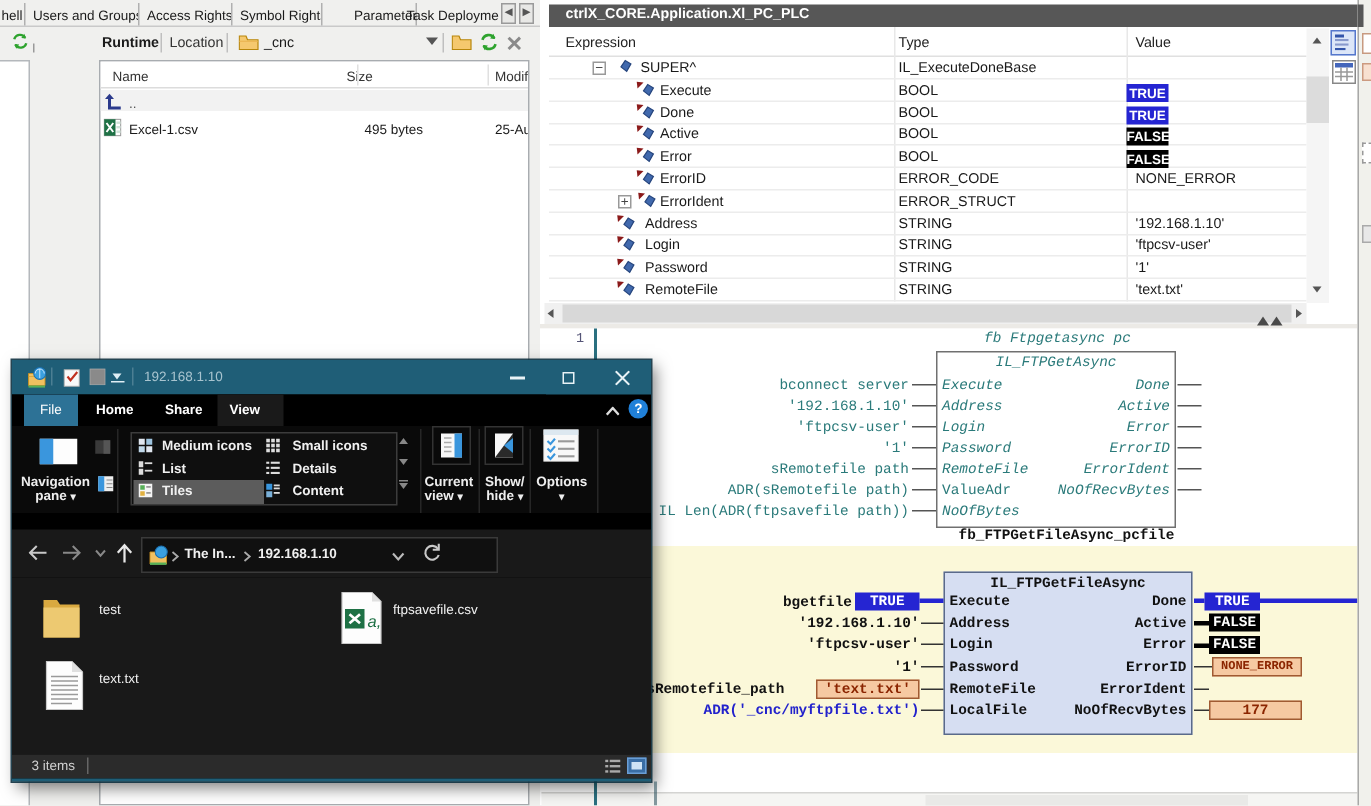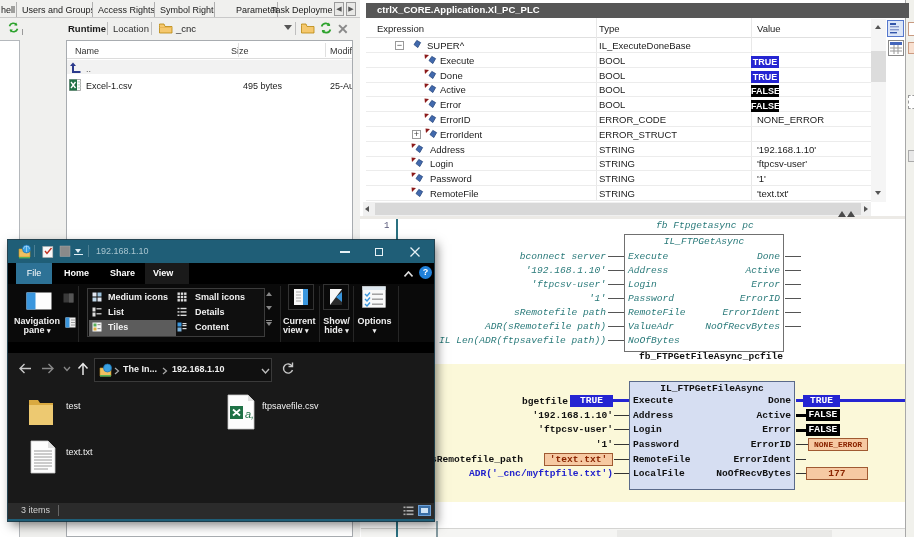--- a/index.html
+++ b/index.html
@@ -3,21 +3,21 @@
 <meta charset="utf-8">
 <style>
   * { margin:0; padding:0; box-sizing:border-box; }
   html,body { width:914px; height:537px; overflow:hidden; }
   body { font-family:"Liberation Sans",sans-serif; background:#f0f0ee; position:relative; }
   .abs { position:absolute; }
   .row { position:absolute; left:6px; width:505px; height:15px; border-bottom:1px solid #ececec; }
   .row .dm { position:absolute; top:1px; }
   .exp { position:absolute; top:3px; width:9px; height:9px; border:1px solid #999; background:#fff; font-size:9px; line-height:7px; text-align:center; color:#444; }
   .vbox { position:absolute; left:385px; top:3px; width:28px; height:12px; color:#fff; font-weight:bold; font-size:9px; text-align:center; line-height:12px; }
-  .op1 { right:299px; text-align:left; font-style:italic; white-space:nowrap; }
+  .op1 { right:299px; text-align:left; white-space:nowrap; }
   .op2 { right:292px; text-align:right; font-weight:bold; color:#111; white-space:nowrap; }
   .p2 { font-weight:bold; color:#111; }
   .stub { position:absolute; width:16px; height:1px; background:#555; }
   .stub2 { position:absolute; width:15px; height:1px; background:#333; }
   .lbl { font-weight:bold; color:#f0f0f0; font-size:9px; }
 </style>
 </head>
 <body>
 
 <div class="abs" id="tabbar" style="left:0;top:0;width:360px;height:18px;background:#f0f0ee;border-bottom:1px solid #c9c9c9;font-size:9px;color:#1a1a1a;white-space:nowrap;">
@@ -258,21 +258,21 @@
 
   <div class="abs" style="left:296px;top:1px;font-style:italic;">fb Ftpgetasync pc</div>
   <div class="abs" style="left:264px;top:15px;width:160px;height:118px;border:1px solid #707070;background:#fff;"></div>
   <div class="abs" style="left:264px;top:17px;width:160px;text-align:center;font-style:italic;">IL_FTPGetAsync</div>
 
   <div class="abs" style="left:268px;top:32px;font-style:italic;">Execute</div>
   <div class="abs" style="left:268px;top:46px;font-style:italic;">Address</div>
   <div class="abs" style="left:268px;top:60px;font-style:italic;">Login</div>
   <div class="abs" style="left:268px;top:74px;font-style:italic;">Password</div>
   <div class="abs" style="left:268px;top:88px;font-style:italic;">RemoteFile</div>
-  <div class="abs" style="left:268px;top:102px;font-style:italic;">ValueAdr</div>
+  <div class="abs" style="left:268px;top:102px;">ValueAdr</div>
   <div class="abs" style="left:268px;top:116px;font-style:italic;">NoOfBytes</div>
 
   <div class="abs" style="left:264px;top:32px;width:156px;text-align:right;font-style:italic;">Done</div>
   <div class="abs" style="left:264px;top:46px;width:156px;text-align:right;font-style:italic;">Active</div>
   <div class="abs" style="left:264px;top:60px;width:156px;text-align:right;font-style:italic;">Error</div>
   <div class="abs" style="left:264px;top:74px;width:156px;text-align:right;font-style:italic;">ErrorID</div>
   <div class="abs" style="left:264px;top:88px;width:156px;text-align:right;font-style:italic;">ErrorIdent</div>
   <div class="abs" style="left:264px;top:102px;width:156px;text-align:right;font-style:italic;">NoOfRecvBytes</div>
 
   <div class="abs op1" style="top:32px;">bconnect server</div>
@@ -516,21 +516,21 @@
       </svg>
     <svg class="abs" style="left:33px;top:10px;" width="13" height="11" viewBox="0 0 13 11">
         <path d="M1 5.5 L11.5 5.5 M7.5 1 L12 5.5 L7.5 10" stroke="#888" stroke-width="1.4" fill="none"></path>
       </svg>
     <svg class="abs" style="left:55px;top:13px;" width="8" height="6" viewBox="0 0 8 6">
         <path d="M1 1 L4 4.5 L7 1" stroke="#888" stroke-width="1.3" fill="none"></path>
       </svg>
     <svg class="abs" style="left:69px;top:9px;" width="12" height="14" viewBox="0 0 12 14">
         <path d="M6 13 L6 2 M1.5 6.5 L6 1.5 L10.5 6.5" stroke="#e8e8e8" stroke-width="1.5" fill="none"></path>
       </svg>
-    <div class="abs" style="left:86px;top:5px;width:178px;height:24px;background:#101010;border:1px solid #3a3a3a;">
+    <div class="abs" style="left:86px;top:5px;width:238px;height:24px;background:#101010;border:1px solid #3a3a3a;">
       <svg class="abs" style="left:4px;top:4px;" width="13" height="15" viewBox="0 0 13 15">
         <path d="M1 5 L1 13 L12 13 L12 6.5 L6.5 6.5 L5.5 5 Z" fill="#f0c060" stroke="#c89020" stroke-width="0.6"></path>
         <circle cx="8.5" cy="5" r="4" fill="#3aa0e0" stroke="#1a70b0" stroke-width="0.7"></circle>
         <rect x="1" y="12" width="11" height="1.6" fill="#58b058"></rect>
       </svg>
       <svg class="abs" style="left:19px;top:8px;" width="6" height="8" viewBox="0 0 6 8">
           <path d="M1 1 L4.5 4 L1 7" stroke="#aaa" stroke-width="1.2" fill="none"></path>
         </svg>
       <div class="abs" style="left:28px;top:5px;font-weight:bold;color:#f0f0f0;">The In...</div>
       <svg class="abs" style="left:67px;top:8px;" width="6" height="8" viewBox="0 0 6 8">

